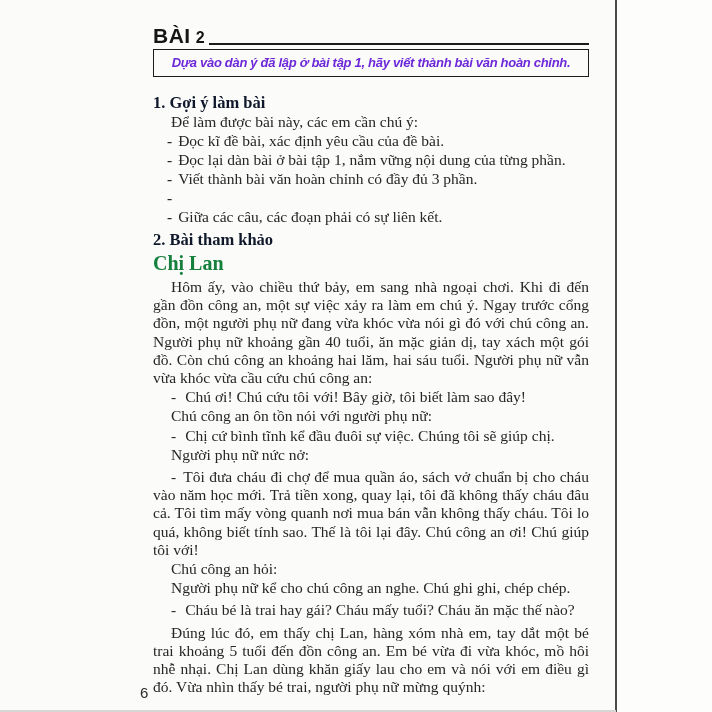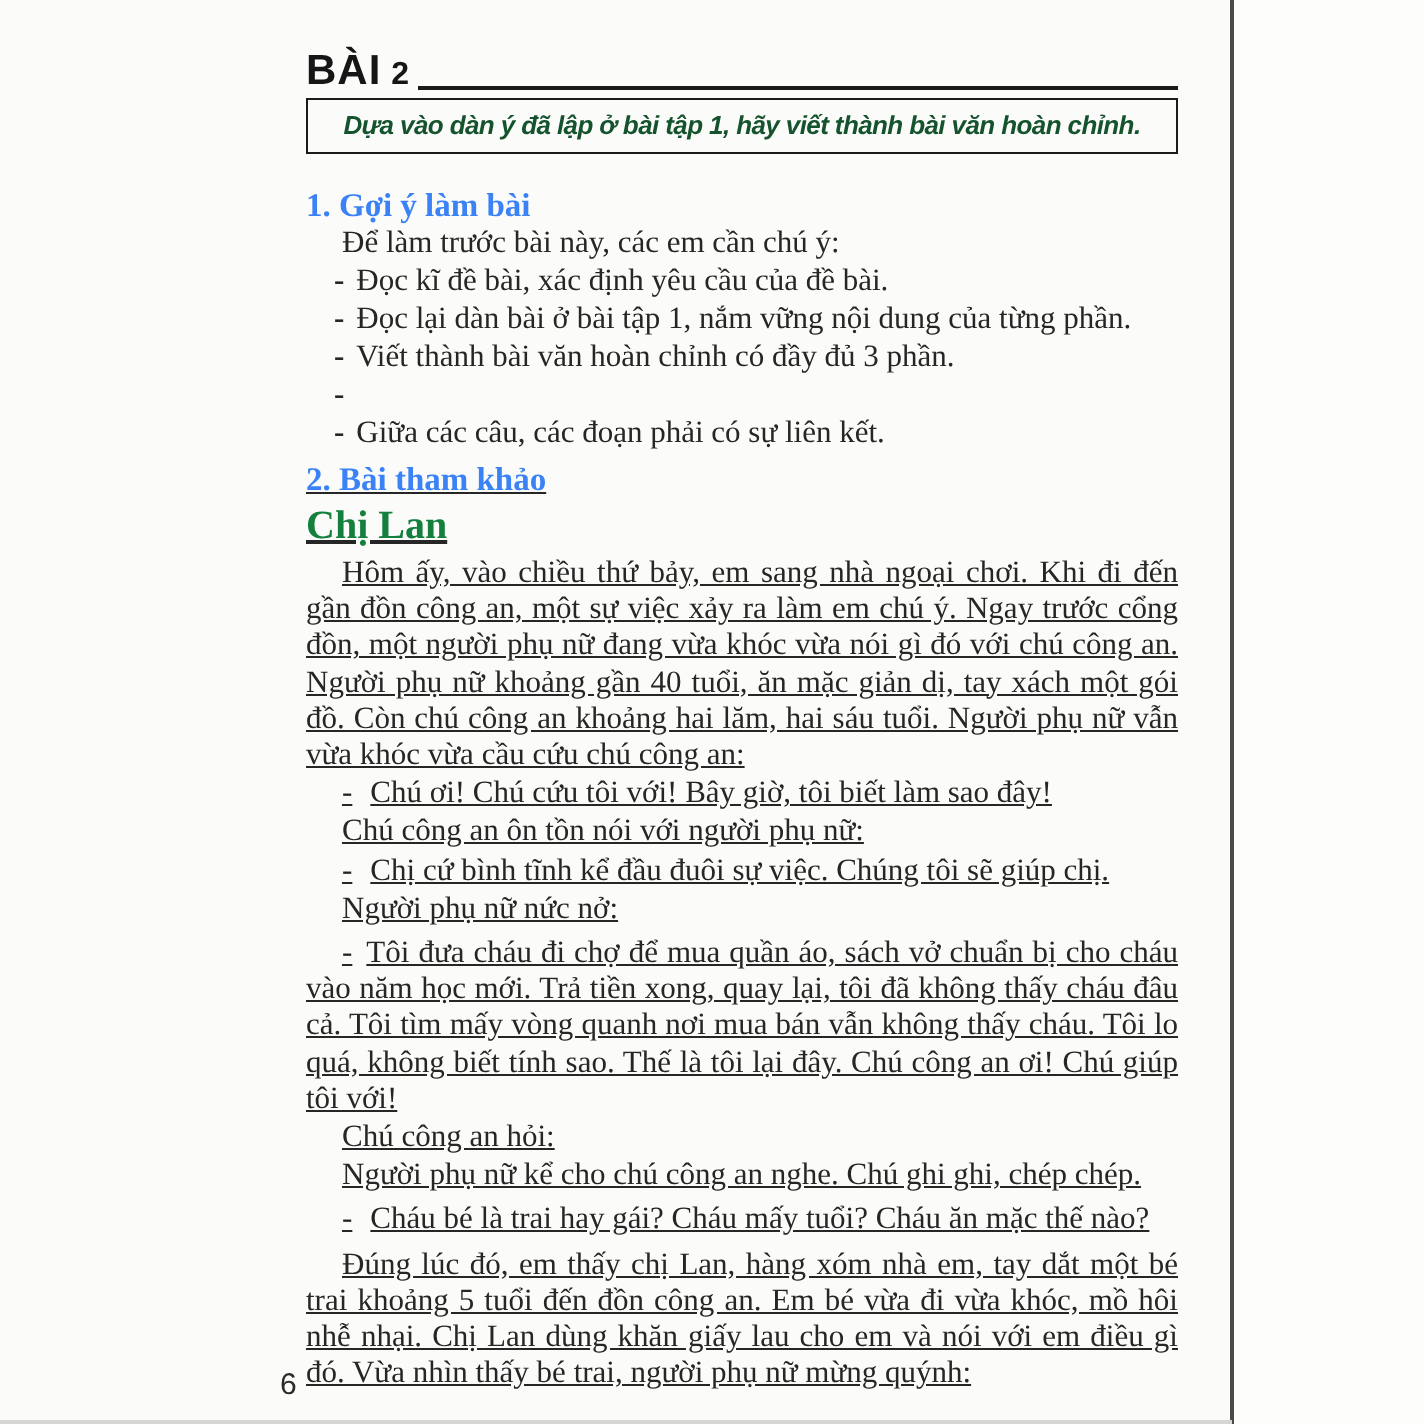--- a/index.html
+++ b/index.html
@@ -67,49 +67,48 @@
     margin-top: 3px;
     border: 1.6px solid #1c1c1c;
     padding: 5px 6px 6px 6px;
     font-family: "Liberation Sans", sans-serif;
     font-weight: 700;
     font-style: italic;
     font-size: 13px;
     letter-spacing: -0.3px;
     white-space: nowrap;
     text-align: center;
-    color: #14532d;
+    color: #6d28d9;
   }
   
   .guide {
     margin-top: 16px;
     width: 452px;
     font-size: 15.5px;
     line-height: 19px;
   }
   .section-heading {
     font-weight: 700;
     font-size: 16.5px;
-    color: #3b82f6;
+    color: #0f172a;
   }
   .guide-intro {
     text-indent: 18px;
   }
   .bullet {
     display: flex;
     margin-left: 14px;
   }
   .bullet .dash {
     font-weight: 700;
     margin-right: 6px;
   }
   
   .story {
     margin-top: 4px;
-    text-decoration: underline;
   }
   .story-title {
     font-weight: 700;
     font-size: 20px;
     line-height: 26px;
     text-align: left;
     color: #15803d;
     margin: 0 0 2px 0;
   }
   .para {
@@ -147,21 +146,21 @@
     <div class="lesson-header">
       <span class="lesson-label">BÀI</span>
       <span class="lesson-number">2</span>
       <span class="header-rule"></span>
     </div>
 
     <div class="task-box">Dựa vào dàn ý đã lập ở bài tập 1, hãy viết thành bài văn hoàn chỉnh.</div>
 
     <div class="guide">
       <div class="section-heading">1. Gợi ý làm bài</div>
-      <div class="guide-intro">Để làm trước bài này, các em cần chú ý:</div>
+      <div class="guide-intro">Để làm được bài này, các em cần chú ý:</div>
       <div class="bullet">
         <span class="dash">-</span>
         <span>Đọc kĩ đề bài, xác định yêu cầu của đề bài.</span>
       </div>
       <div class="bullet">
         <span class="dash">-</span>
         <span>Đọc lại dàn bài ở bài tập 1, nắm vững nội dung của từng phần.</span>
       </div>
       <div class="bullet">
         <span class="dash">-</span>

